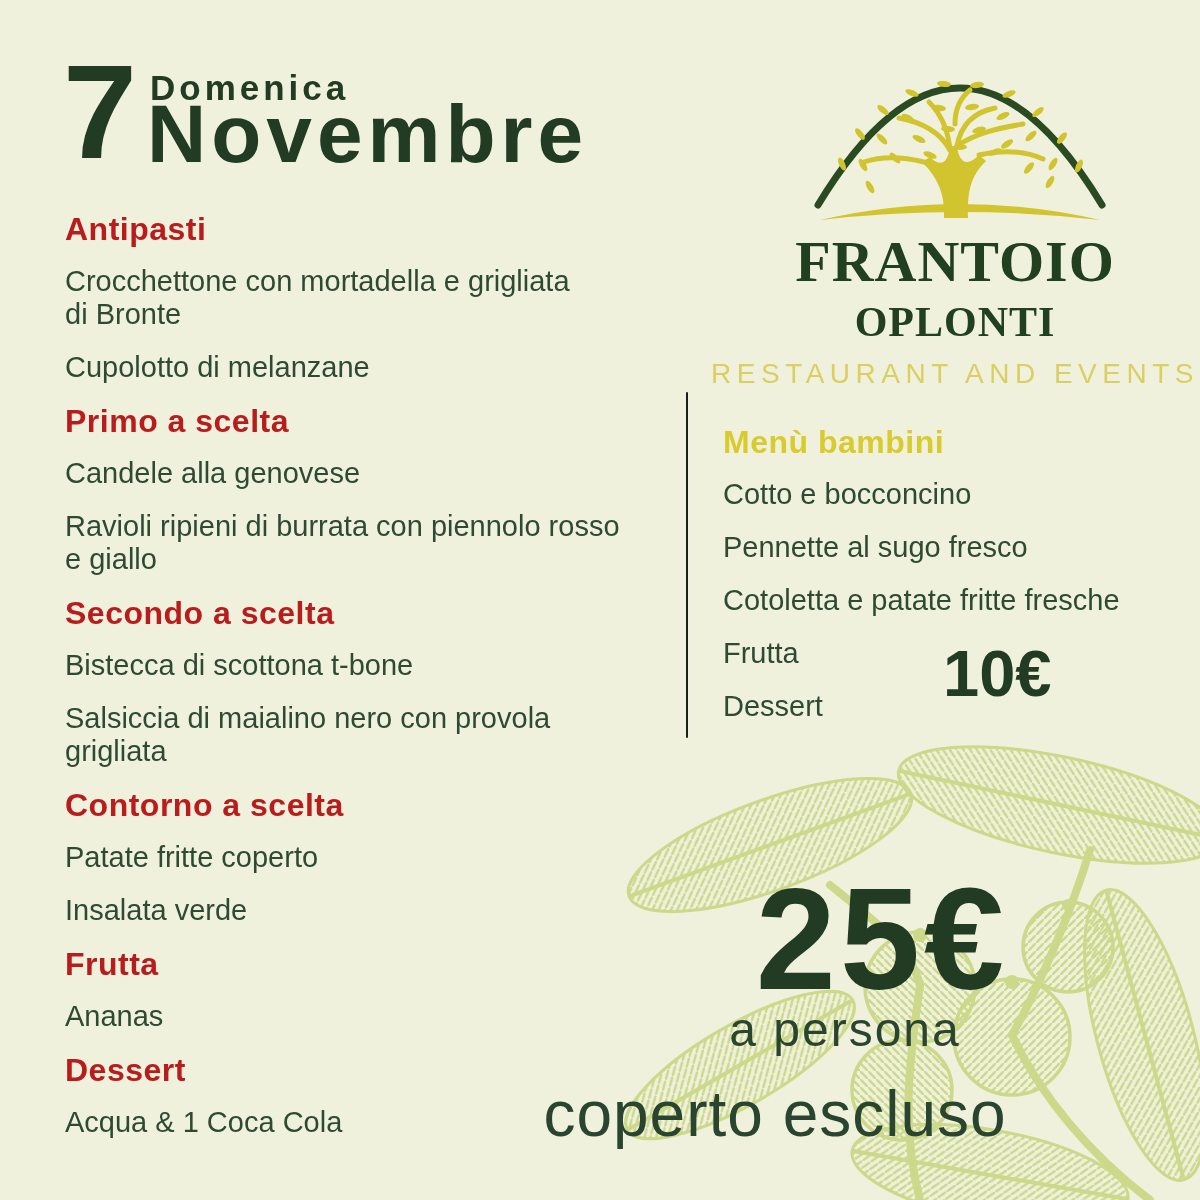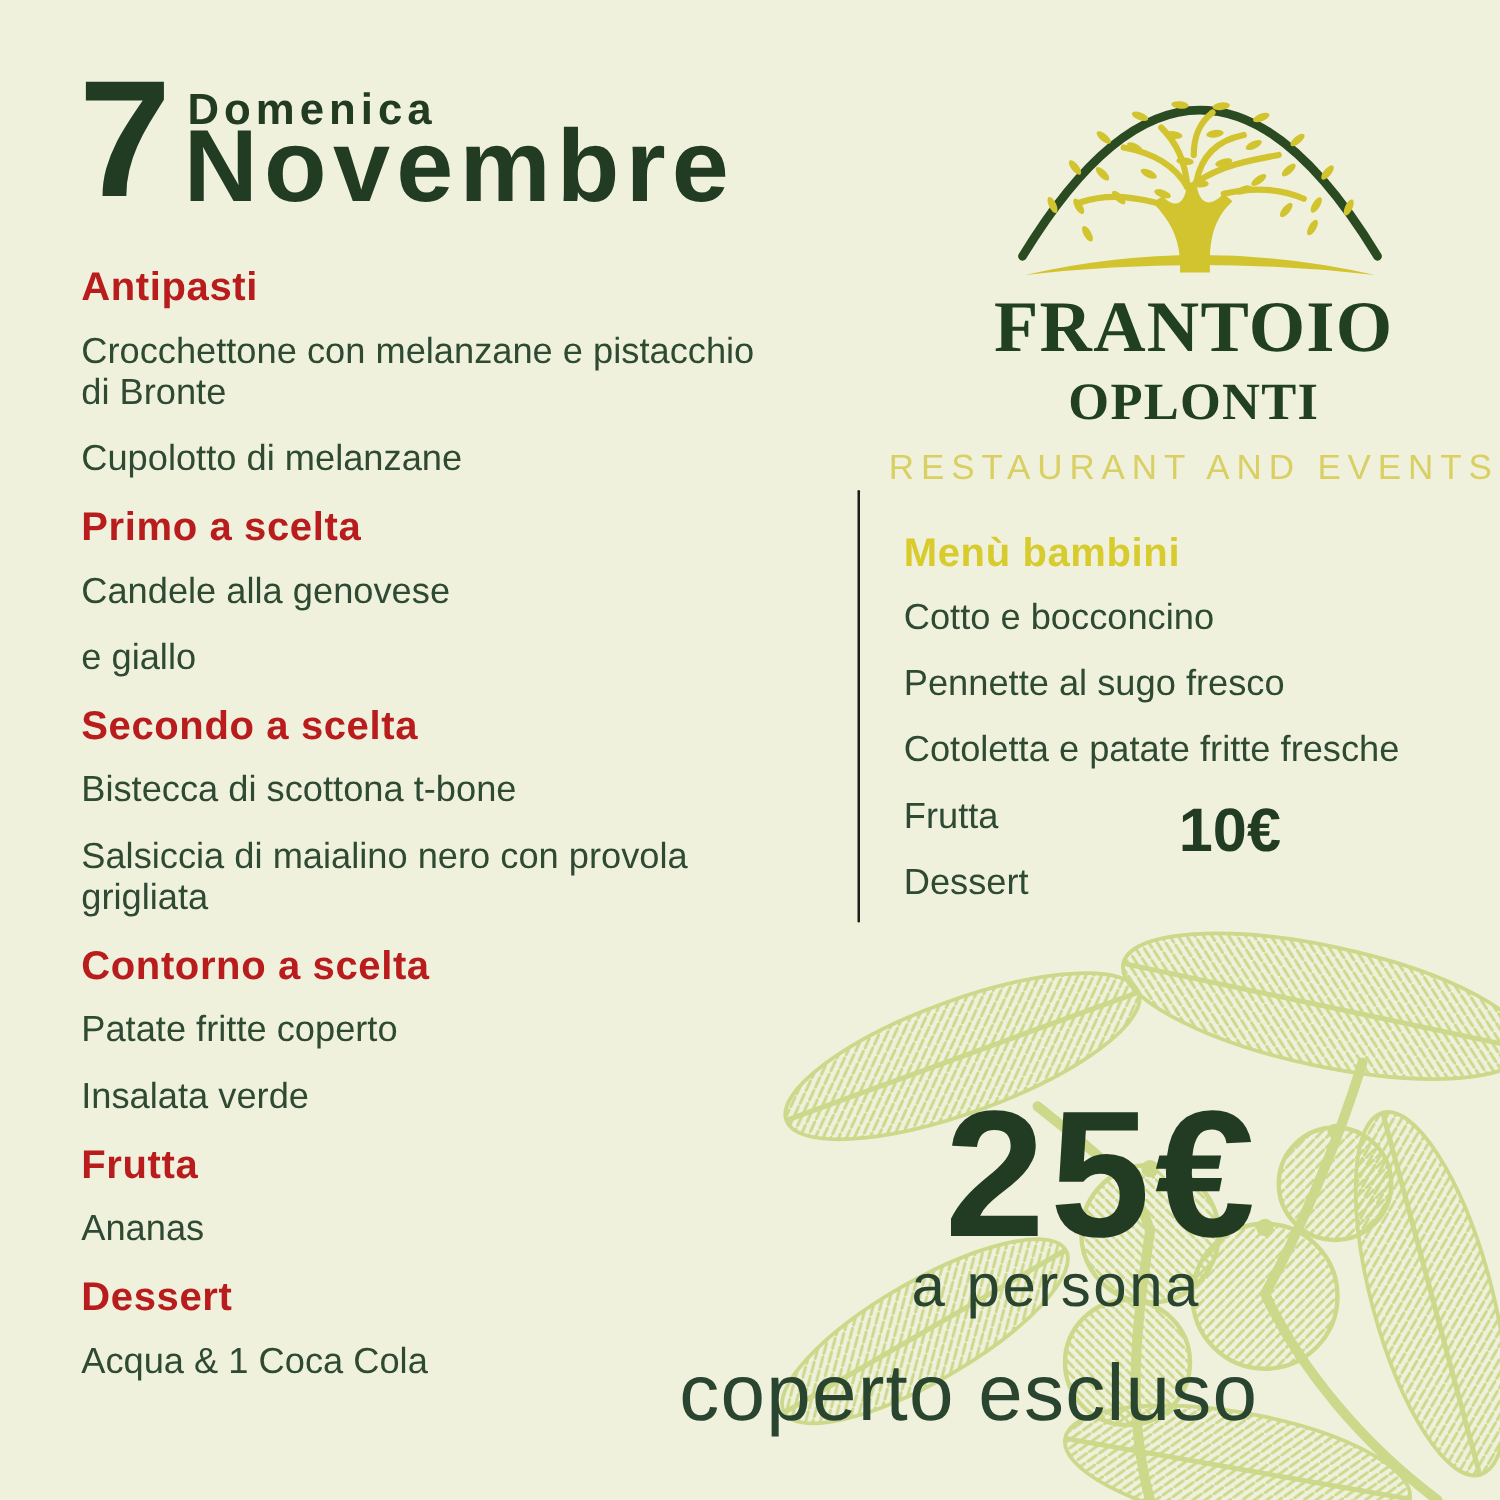--- a/index.html
+++ b/index.html
@@ -60,21 +60,21 @@
   
   .kids-col{position:absolute;left:723px;top:425px;width:480px;z-index:2;}
   .kids-heading{
     margin:0 0 19px 0;
     font-size:32px;font-weight:bold;line-height:34px;
     color:#d8cb2d;letter-spacing:0.5px;
   }
   .kids-item{margin:0 0 20px 0;}
   .kids-price{
     position:absolute;left:943px;top:641px;
-    font-size:49px;font-weight:bold;line-height:1;
+    font-size:65px;font-weight:bold;line-height:1;
     color:#223b23;z-index:2;white-space:nowrap;
   }
   
   .adult-price{
     position:absolute;left:882px;top:868px;transform:translateX(-50%);
     font-size:144px;font-weight:bold;line-height:1;letter-spacing:4px;
     color:#223b23;z-index:2;white-space:nowrap;text-align:right;
   }
   .price-per{
     position:absolute;left:845px;top:1006px;transform:translateX(-50%);
@@ -95,32 +95,33 @@
 <div class="page">
 
   <div class="day-number">7</div>
   <div class="weekday">Domenica</div>
   <div class="month">Novembre</div>
 
   <div class="menu-col">
 
     <h2 class="sec-heading">Antipasti</h2>
     <div class="menu-item">
-      <div class="line">Crocchettone con melanzane e pistacchio</div>
+      <div class="line">Crocchettone con mortadella e grigliata</div>
       <div class="line">di Bronte</div>
     </div>
     <div class="menu-item">
       <div class="line">Cupolotto di melanzane</div>
     </div>
 
     <h2 class="sec-heading">Primo a scelta</h2>
     <div class="menu-item">
       <div class="line">Candele alla genovese</div>
     </div>
     <div class="menu-item">
+      <div class="line">Ravioli ripieni di burrata con piennolo rosso</div>
       <div class="line">e giallo</div>
     </div>
 
     <h2 class="sec-heading">Secondo a scelta</h2>
     <div class="menu-item">
       <div class="line">Bistecca di scottona t-bone</div>
     </div>
     <div class="menu-item">
       <div class="line">Salsiccia di maialino nero con provola</div>
       <div class="line">grigliata</div>

